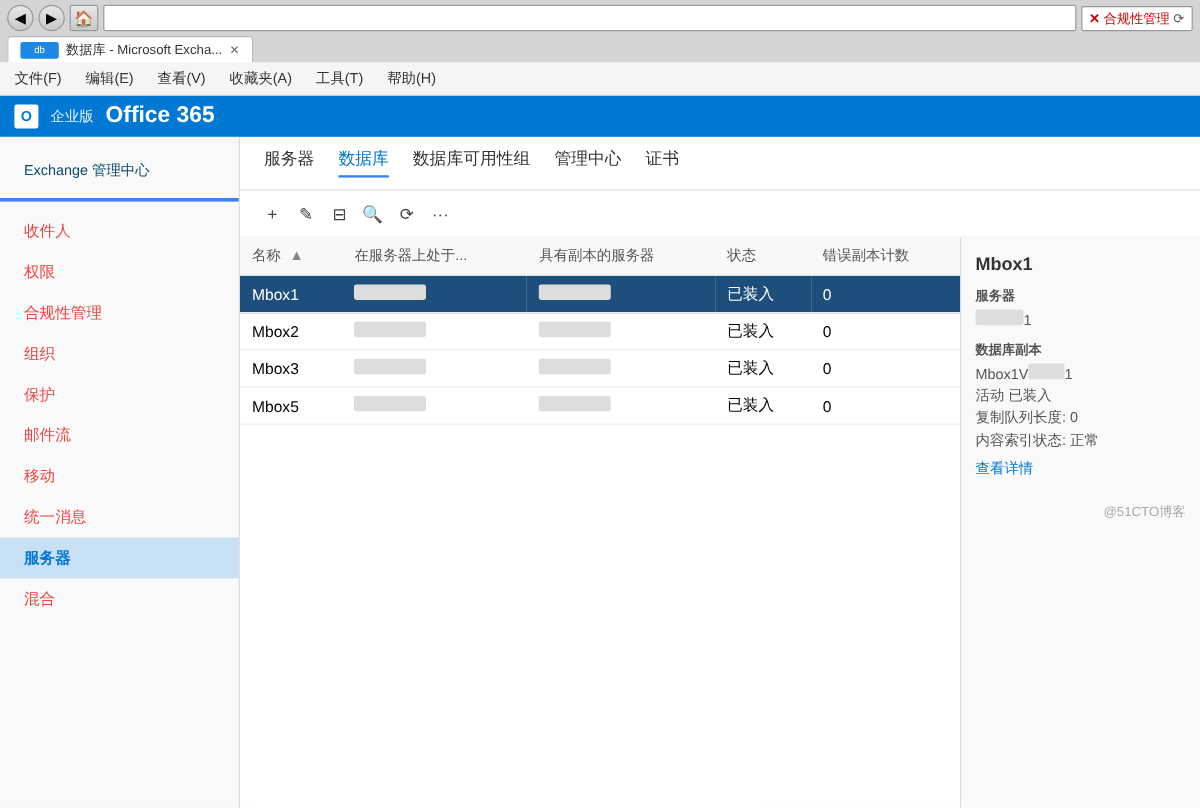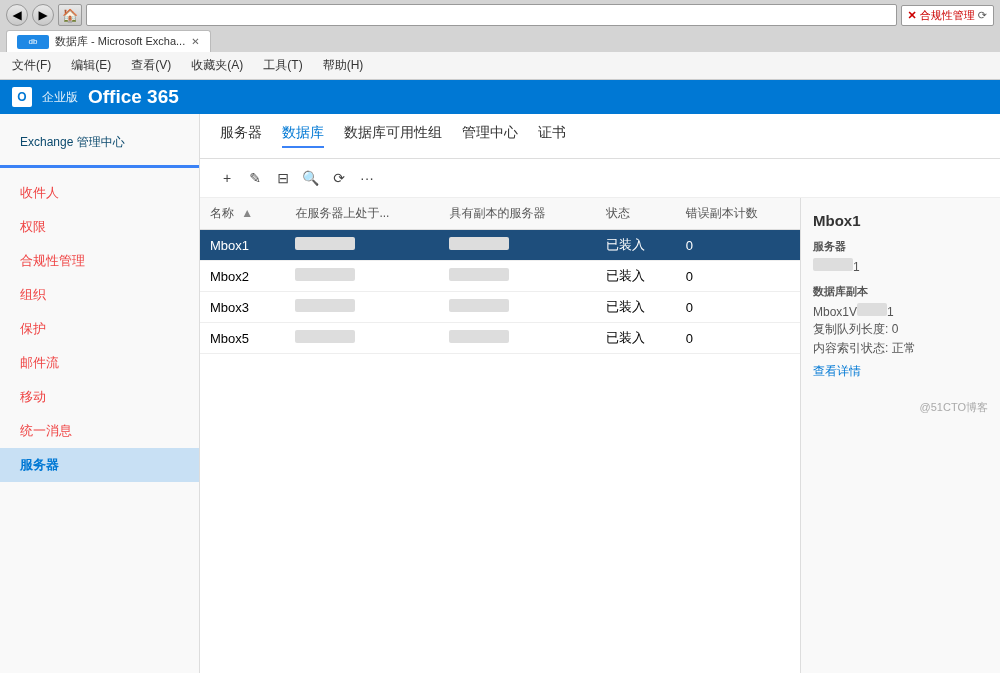--- a/index.html
+++ b/index.html
@@ -118,20 +118,21 @@
       <div class="page-title">Exchange 管理中心</div>
       <div class="sidebar-item">收件人</div>
       <div class="sidebar-item">权限</div>
       <div class="sidebar-item">合规性管理</div>
       <div class="sidebar-item">组织</div>
       <div class="sidebar-item">保护</div>
       <div class="sidebar-item">邮件流</div>
       <div class="sidebar-item">移动</div>
       <div class="sidebar-item">统一消息</div>
       <div class="sidebar-item active">服务器</div>
+      <div class="sidebar-item">混合</div>
     </div>
 
     <div class="right-panel">
 
       <div class="tab-nav">
         <span class="tab-nav-item">服务器</span>
         <span class="tab-nav-item active">数据库</span>
         <span class="tab-nav-item">数据库可用性组</span>
         <span class="tab-nav-item">管理中心</span>
         <span class="tab-nav-item">证书</span>
@@ -199,20 +200,21 @@
 
           <div class="detail-section-label">服务器</div>
           <div class="detail-value">
             <span class="blurred" style="min-width:40px;"></span><span>1</span>
           </div>
 
           <div class="detail-section-label">数据库副本</div>
           <div class="detail-value">
             <span>Mbox1V</span><span class="blurred" style="min-width:30px;display:inline-block;"></span><span>1</span>
           </div>
+          <div class="detail-value" style="margin-top:2px;">活动 已装入</div>
           <div class="detail-value" style="margin-top:2px;">复制队列长度: 0</div>
           <div class="detail-value" style="margin-top:2px;">内容索引状态: 正常</div>
 
           <div style="margin-top:6px;">
             <a class="detail-link">查看详情</a>
           </div>
 
           <div class="watermark">@51CTO博客</div>
         </div>
       </div>

